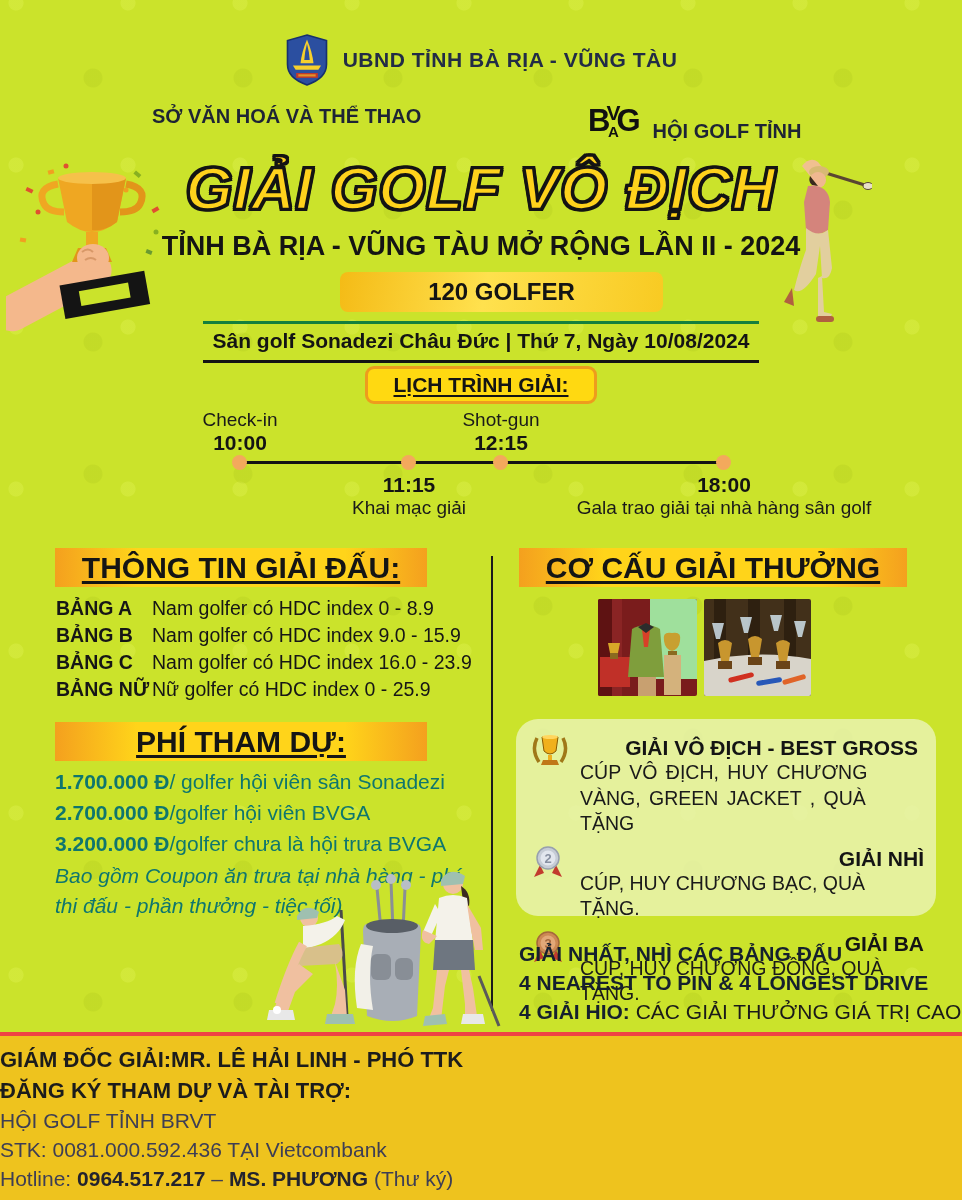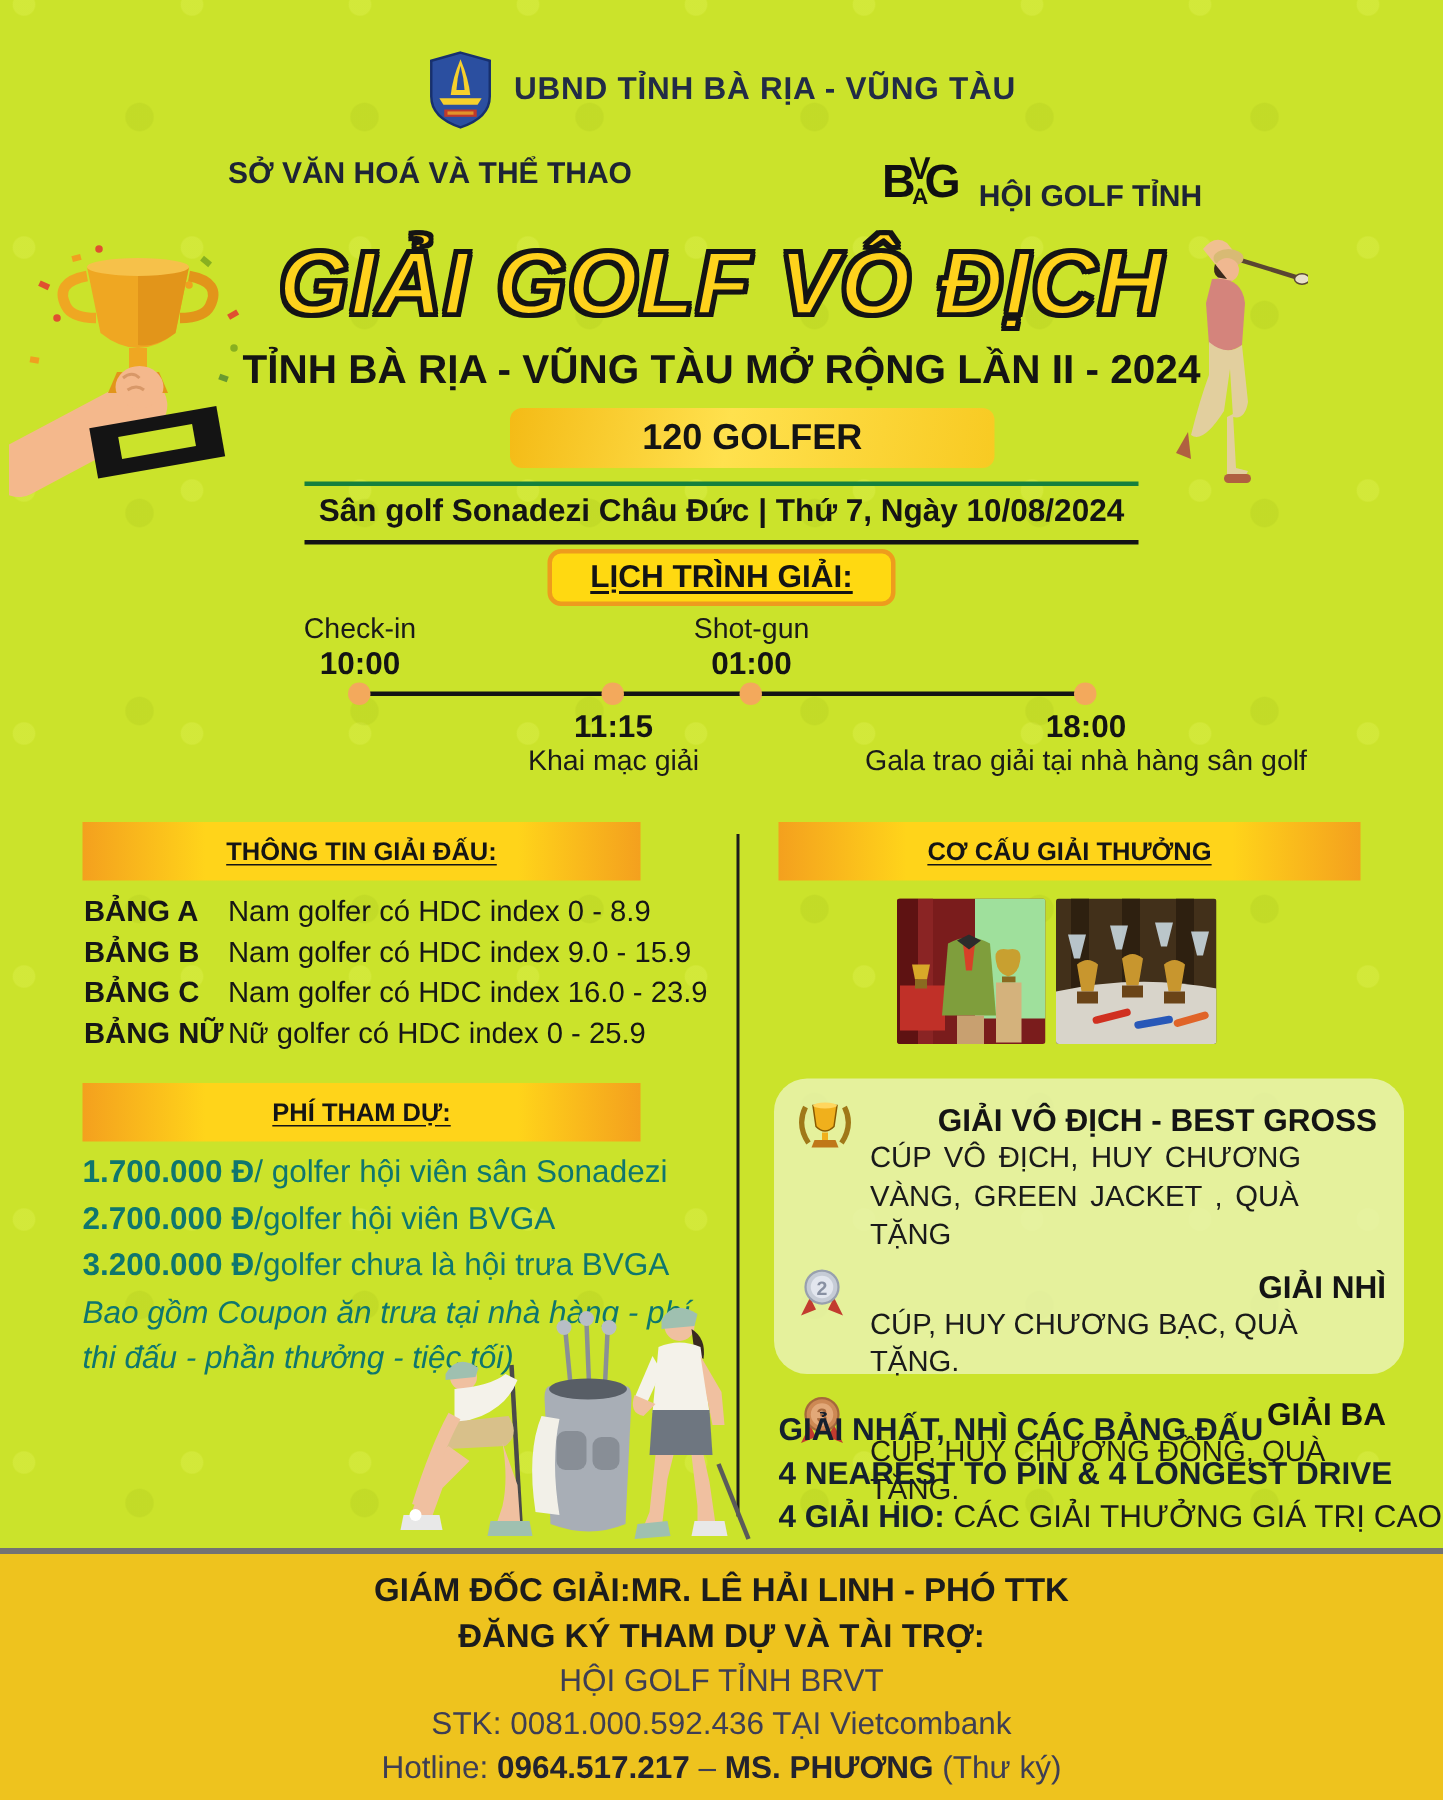--- a/index.html
+++ b/index.html
@@ -50,21 +50,21 @@
   .ev-time{font-size:21px;font-weight:bold;color:#141414;}
   .ev0{top:409px;left:150px;width:180px;}
   .ev2{top:409px;left:411px;width:180px;}
   .ev1{top:473px;left:319px;width:180px;}
   .ev3{top:473px;left:552px;width:344px;}
 
   
   .divider{position:absolute;top:556px;left:491px;width:2px;height:455px;background:#1c1c1c;}
   .badge{position:absolute;height:39px;display:flex;align-items:center;justify-content:center;
     background:linear-gradient(90deg,#f4a01e,#ffd41a 22%,#ffd41a 78%,#f4a01e);
-    font-size:17px;font-weight:bold;color:#151515;}
+    font-size:30px;font-weight:bold;color:#151515;}
   .badge span{text-decoration:underline;text-underline-offset:3px;}
   .badge-info{top:548px;left:55px;width:372px;}
   .badge-fee{top:722px;left:55px;width:372px;}
   .badge-prize{top:548px;left:519px;width:388px;}
 
   .info-table{position:absolute;top:597px;left:56px;width:425px;display:flex;flex-direction:column;gap:4px;
     font-size:19.5px;color:#161616;}
   .info-row{display:flex;}
   .info-label{width:96px;font-weight:bold;flex:none;}
   .info-desc{flex:1;}
@@ -87,21 +87,21 @@
   .tier-icon{flex:none;width:42px;padding-top:1px;}
   .tier-title{font-size:21px;font-weight:bold;color:#141414;padding-top:5px;text-align:right;}
   .tier-desc{font-size:19.5px;color:#1a1a1a;line-height:25.5px;}
   .tier-gross .tier-desc{max-width:338px;word-spacing:3px;}
 
   .extra{position:absolute;top:939px;left:519px;font-size:21px;font-weight:bold;color:#15202e;line-height:29px;}
   .extra .hio-desc{font-weight:normal;color:#1a1a1a;}
 
   
   .footer{position:absolute;top:1032px;left:0;width:962px;height:168px;background:#eec31e;
-    border-top:4px solid #737373;box-sizing:border-box;display:flex;flex-direction:column;align-items:center;
+    border-top:4px solid #ef4444;box-sizing:border-box;display:flex;flex-direction:column;align-items:flex-start;
     padding-top:11px;gap:5px;}
   .f-bold{font-size:22px;font-weight:bold;color:#1c1c1c;}
   .f-reg{font-size:21px;color:#3e3e54;}
   .f-hot .hl-b{font-weight:bold;color:#23232e;}
 </style>
 </head>
 <body>
 
 <div class="poster">
 
@@ -190,21 +190,21 @@
   <div class="tl-dot dot0"></div>
   <div class="tl-dot dot1"></div>
   <div class="tl-dot dot2"></div>
   <div class="tl-dot dot3"></div>
   <div class="tl-ev ev0">
     <div class="ev-name">Check-in</div>
     <div class="ev-time">10:00</div>
   </div>
   <div class="tl-ev ev2">
     <div class="ev-name">Shot-gun</div>
-    <div class="ev-time">01:00</div>
+    <div class="ev-time">12:15</div>
   </div>
   <div class="tl-ev ev1">
     <div class="ev-time">11:15</div>
     <div class="ev-name">Khai mạc giải</div>
   </div>
   <div class="tl-ev ev3">
     <div class="ev-time">18:00</div>
     <div class="ev-name">Gala trao giải tại nhà hàng sân golf</div>
   </div>
 

